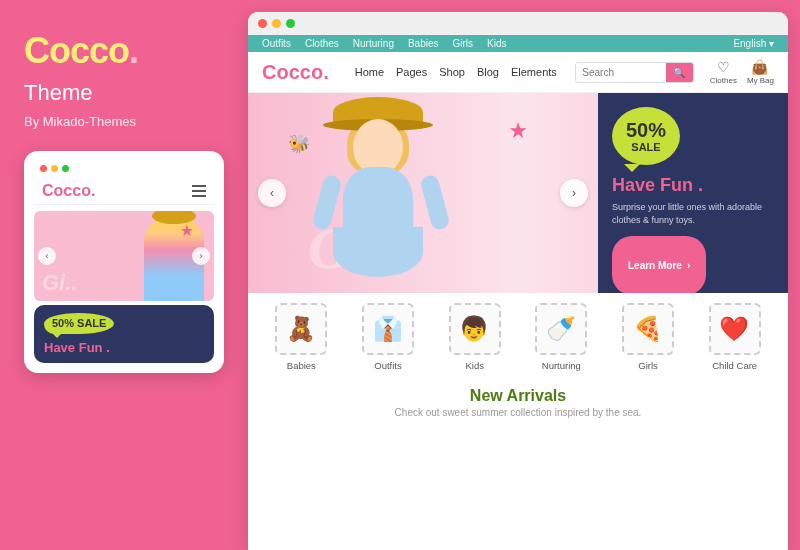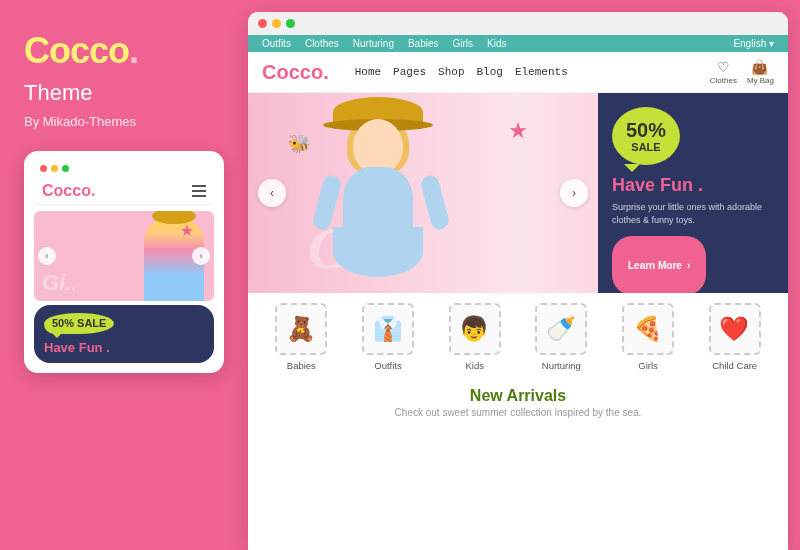--- a/index.html
+++ b/index.html
@@ -150,21 +150,21 @@
       bottom: 5px;
       left: 8px;
       font-size: 22px;
       font-style: italic;
       color: rgba(255,255,255,0.4);
       font-weight: 700;
     }
 
     .mockup-dark-section {
       background: #2d3561;
-      border-radius: 16px;
+      border-radius: 10px;
       margin-top: 4px;
       padding: 8px 10px;
     }
     .sale-bubble-small {
       background: #c6e03a;
       border-radius: 50% 50% 50% 10px;
       display: inline-block;
       padding: 4px 8px;
       font-weight: 900;
       font-size: 11px;
@@ -251,21 +251,20 @@
       font-size: 20px;
       font-weight: 900;
       color: #222;
       margin-right: 10px;
     }
     .nav-logo span { color: #f06292; }
     .nav-links {
       display: flex;
       gap: 12px;
       flex: 1;
-      font-family: Liberation Mono, monospace;
     }
     .nav-link {
       font-size: 11px;
       color: #333;
       cursor: pointer;
       font-weight: 500;
     }
     .nav-search {
       display: flex;
       align-items: center;
@@ -647,20 +646,24 @@
     <div class="nav-logo">
       <span>Cocco</span><span style="color:#f06292;">.</span>
     </div>
     <div class="nav-links">
       <span class="nav-link">Home</span>
       <span class="nav-link">Pages</span>
       <span class="nav-link">Shop</span>
       <span class="nav-link">Blog</span>
       <span class="nav-link">Elements</span>
     </div>
+    <div class="nav-search">
+      <input type="text" placeholder="Search" style="">
+      <button class="nav-search-btn">🔍</button>
+    </div>
     <div class="nav-actions">
       <div class="nav-action">
         <span class="nav-action-icon">♡</span>
         <span>Clothes</span>
       </div>
       <div class="nav-action">
         <span class="nav-action-icon">👜</span>
         <span>My Bag</span>
       </div>
     </div>

